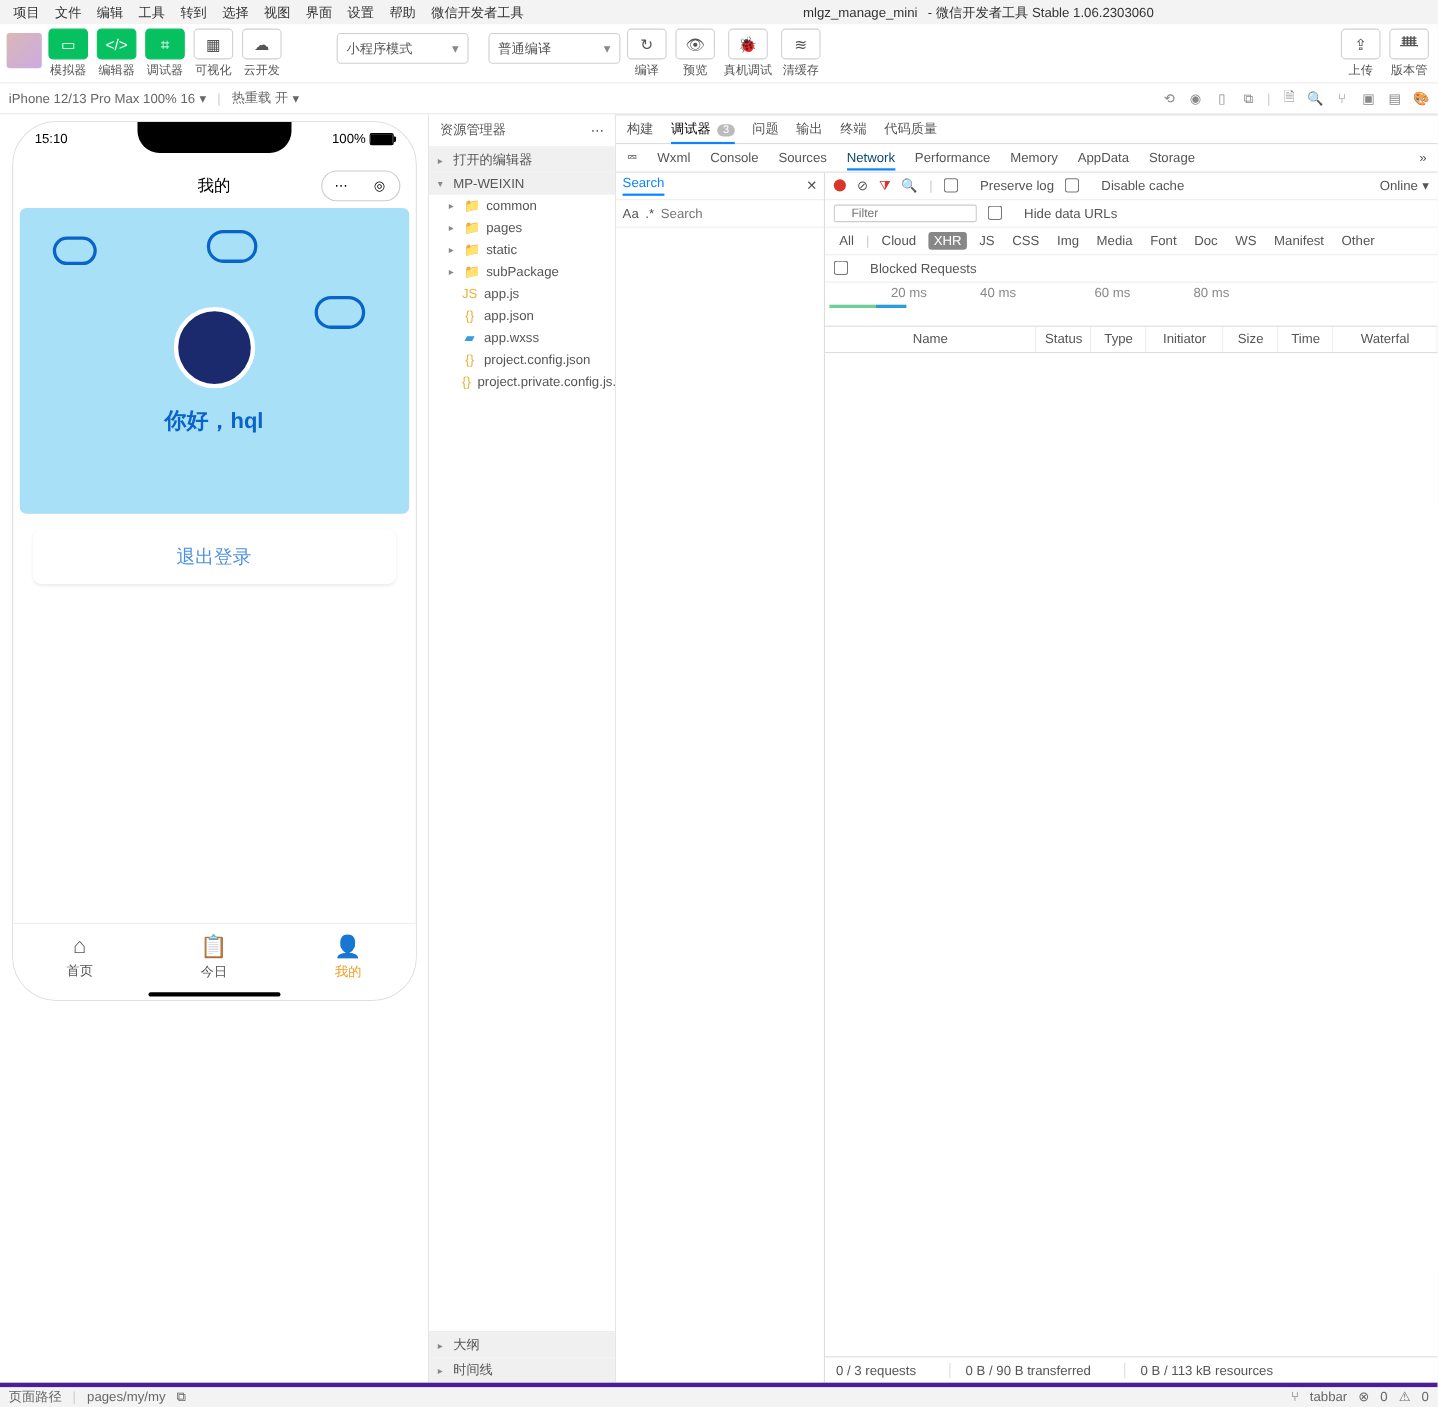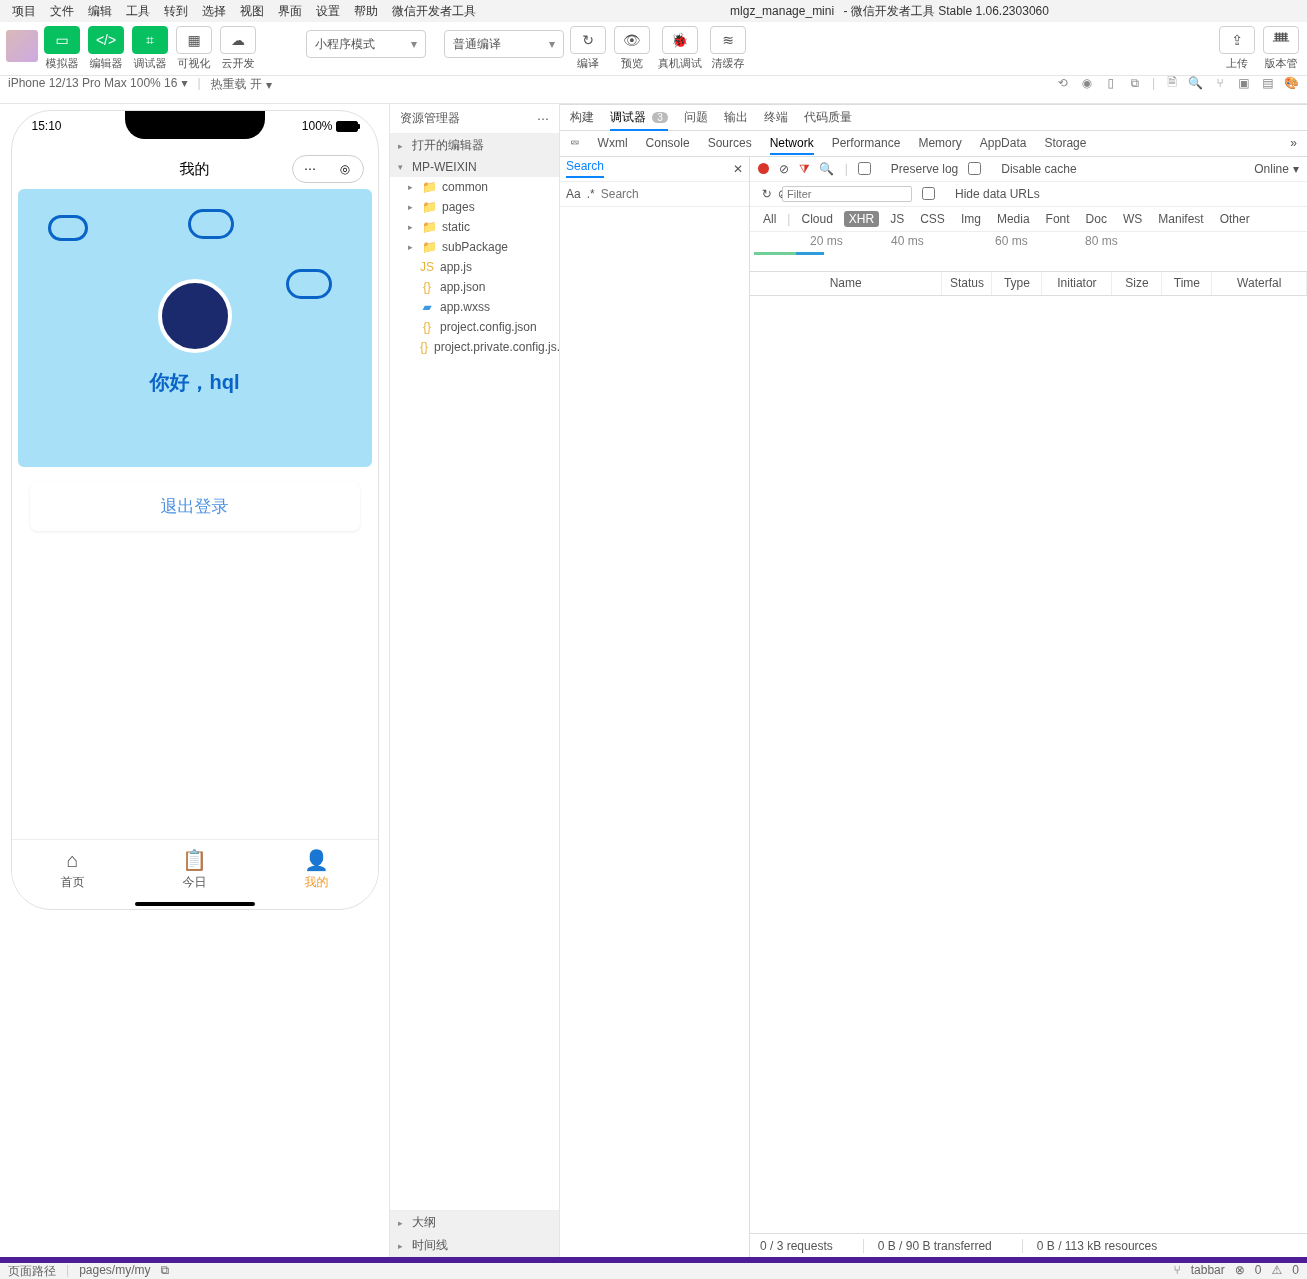--- a/index.html
+++ b/index.html
@@ -13,21 +13,21 @@
 .toolbar{height:54px;background:#fff;border-bottom:1px solid #e5e5e5;display:flex;align-items:flex-start;padding:4px 6px;gap:4px;}
 .logo{width:32px;height:32px;background:linear-gradient(135deg,#d9b8b8,#cdaae1);border-radius:3px;margin-top:4px;}
 .tb-group{display:flex;flex-direction:column;align-items:center;margin:0 2px;}
 .tb-btn{width:36px;height:28px;border:1px solid #d0d0d0;border-radius:4px;display:flex;align-items:center;justify-content:center;background:#fff;color:#555;font-size:14px;}
 .tb-btn.green{background:#07c160;border-color:#07c160;color:#fff;}
 .tb-lbl{font-size:11px;color:#555;margin-top:2px;}
 .combo{height:28px;border:1px solid #d0d0d0;border-radius:4px;background:#fff;display:flex;align-items:center;padding:0 8px;min-width:120px;justify-content:space-between;color:#555;margin-top:4px;}
 .combo .arr{color:#888;}
 .spacer-flex{flex:1;}
 
-.simbar{height:28px;background:#fff;border-bottom:1px solid #e5e5e5;display:flex;align-items:flex-start;padding:0 8px;gap:10px;color:#666;font-size:11px;}
+.simbar{height:28px;background:#fff;border-bottom:1px solid #e5e5e5;display:flex;align-items:center;padding:0 8px;gap:10px;color:#666;font-size:11px;}
 .simbar .sel{display:flex;align-items:center;gap:4px;}
 .simbar .ico{width:14px;height:14px;display:inline-flex;align-items:center;justify-content:center;color:#888;}
 
 .main{flex:1;display:flex;min-height:0;}
 .col-sim{width:390px;background:#fff;display:flex;flex-direction:column;border-right:1px solid #e5e5e5;}
 .col-files{width:170px;background:#fff;border-right:1px solid #e5e5e5;display:flex;flex-direction:column;}
 .col-dev{flex:1;background:#fff;display:flex;flex-direction:column;}
 
 .phone-wrap{flex:1;padding:6px;display:flex;justify-content:center;}
 .phone{width:368px;height:800px;background:#fff;border:1px solid #e0e0e0;border-radius:40px;position:relative;overflow:hidden;}
@@ -61,50 +61,50 @@
 .fx-item.d2{padding-left:30px;}
 .fx-foot{margin-top:auto;border-top:1px solid #eee;}
 
 .dev-top{flex:1;border-bottom:1px solid #ddd;}
 .dev-tabs1{height:26px;border-bottom:1px solid #ddd;display:flex;align-items:center;gap:16px;padding:0 10px;color:#555;}
 .dev-tabs1 .t{position:relative;padding:4px 0;}
 .dev-tabs1 .t.active{color:#000;}
 .dev-tabs1 .t.active::after{content:"";position:absolute;left:0;right:0;bottom:-1px;height:2px;background:#0a84ff;}
 .dev-tabs1 .badge{background:#bbb;color:#fff;border-radius:8px;padding:0 5px;font-size:10px;margin-left:3px;}
 .dev-tabs2{height:26px;border-bottom:1px solid #ddd;display:flex;align-items:center;gap:18px;padding:0 10px;color:#555;}
-.dev-tabs2 .t.active{color:#000000;position:relative;}
+.dev-tabs2 .t.active{color:#0c4a6e;position:relative;}
 .dev-tabs2 .t.active::after{content:"";position:absolute;left:0;right:0;bottom:-5px;height:2px;background:#0a84ff;}
 .dev-body{display:flex;height:calc(100% - 52px);}
 
 .searchcol{width:190px;border-right:1px solid #ddd;display:flex;flex-direction:column;}
 .searchcol .row{height:25px;border-bottom:1px solid #eee;display:flex;align-items:center;padding:0 6px;gap:6px;color:#555;}
 .searchcol .row .tab{color:#0a84ff;border-bottom:2px solid #0a84ff;padding-bottom:3px;}
 .searchcol input{flex:1;border:none;outline:none;font-size:12px;background:transparent;}
 
 .netcol{flex:1;display:flex;flex-direction:column;}
 .net-r{height:25px;border-bottom:1px solid #eee;display:flex;align-items:center;padding:0 8px;gap:10px;color:#555;}
 .net-r .rec{width:11px;height:11px;border-radius:50%;background:#d9362b;}
 .net-r .filter-ic{color:#d9362b;}
-.net-r input.filter{width:130px;border:1px solid #ccc;border-radius:2px;padding:1px 4px;font-size:11px;margin-left:24px;}
+.net-r input.filter{width:130px;border:1px solid #ccc;border-radius:2px;padding:1px 15px;font-size:11px;}
 .net-r label{display:flex;align-items:center;gap:20px;font-size:11px;}
 .net-r .chip{padding:1px 5px;border-radius:3px;}
 .net-r .chip.sel{background:#878787;color:#fff;}
 .net-r .online{margin-left:auto;display:flex;align-items:center;gap:4px;}
 .timeline{height:40px;border-bottom:1px solid #ddd;position:relative;font-size:10px;color:#888;}
 .timeline .tick{position:absolute;top:2px;}
 .timeline .bar{position:absolute;top:20px;left:4px;width:70px;height:3px;background:linear-gradient(90deg,#6fcf97 60%,#2d9cdb 60%);}
 .net-table{flex:1;display:flex;flex-direction:column;}
 .net-th{height:24px;border-bottom:1px solid #ddd;display:flex;color:#555;}
 .net-th div{border-right:1px solid #eee;padding:4px 6px;text-align:center;}
 .net-th .c1{flex:2.2}.net-th .c2{width:50px}.net-th .c3{width:50px}.net-th .c4{width:70px}.net-th .c5{width:50px}.net-th .c6{width:50px}.net-th .c7{flex:1}
 .net-empty{flex:1;}
 .net-status{height:24px;border-top:1px solid #ddd;display:flex;align-items:center;gap:14px;padding:0 10px;color:#555;font-size:11px;}
 .net-status span+span{border-left:1px solid #ddd;padding-left:14px;margin-left:16px;}
 
-.statusbar-app{height:22px;background:#f3f3f3;border-top:6px solid #4c1d95;display:flex;padding:0 8px;gap:10px;color:#666;font-size:11px;}
+.statusbar-app{height:22px;background:#f3f3f3;border-top:4px solid #4c1d95;display:flex;align-items:center;padding:0 8px;gap:10px;color:#666;font-size:11px;}
 .statusbar-app .sep{color:#ccc;}
 </style>
 </head>
 <body>
 
 <div class="menubar">
   <span>项目</span>
   <span>文件</span>
   <span>编辑</span>
   <span>工具</span>
@@ -395,20 +395,26 @@
           <span class="chip">JS</span>
           <span class="chip">CSS</span>
           <span class="chip">Img</span>
           <span class="chip">Media</span>
           <span class="chip">Font</span>
           <span class="chip">Doc</span>
           <span class="chip">WS</span>
           <span class="chip">Manifest</span>
           <span class="chip">Other</span>
         </div>
+        <div class="net-r">
+          <label>
+              <input type="checkbox" style="">
+              <span>Blocked Requests</span>
+            </label>
+        </div>
         <div class="timeline">
           <span class="tick" style="left:60px">20 ms</span>
           <span class="tick" style="left:141px">40 ms</span>
           <span class="tick" style="left:245px">60 ms</span>
           <span class="tick" style="left:335px">80 ms</span>
           <div class="bar"></div>
         </div>
         <div class="net-table">
           <div class="net-th">
             <div class="c1">Name</div>

